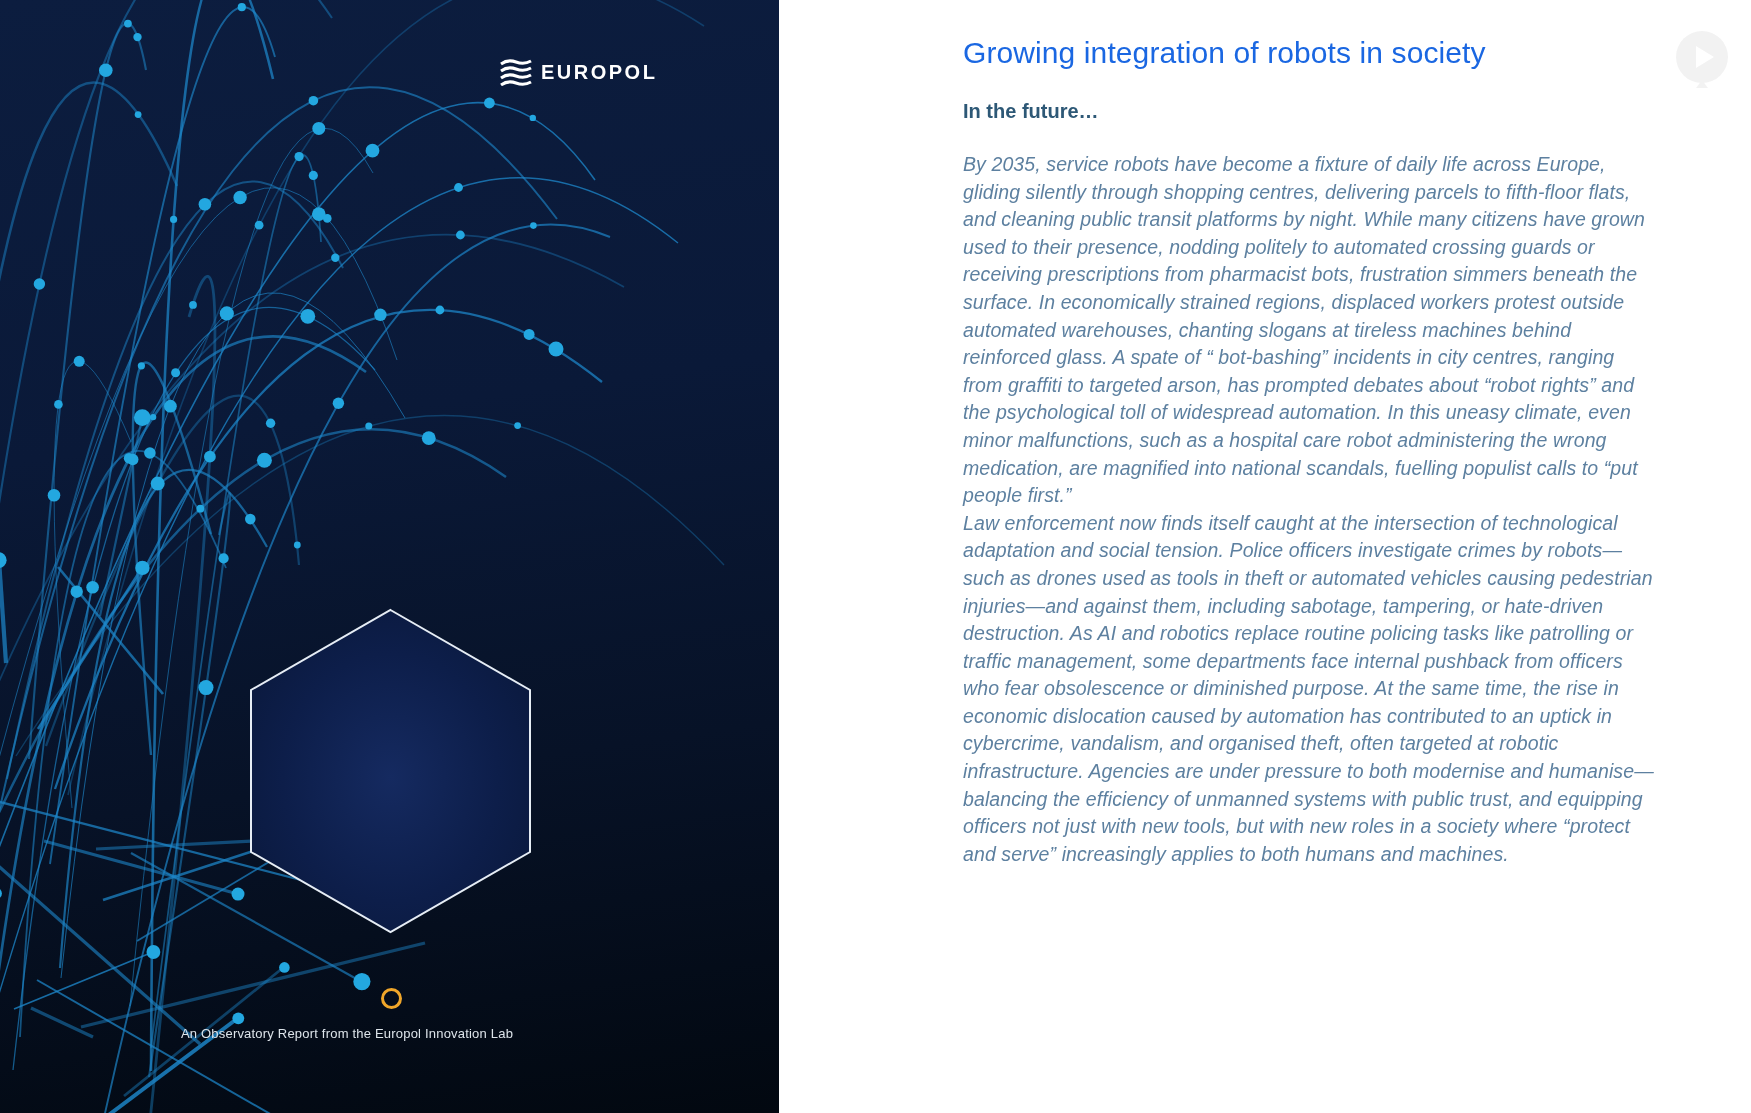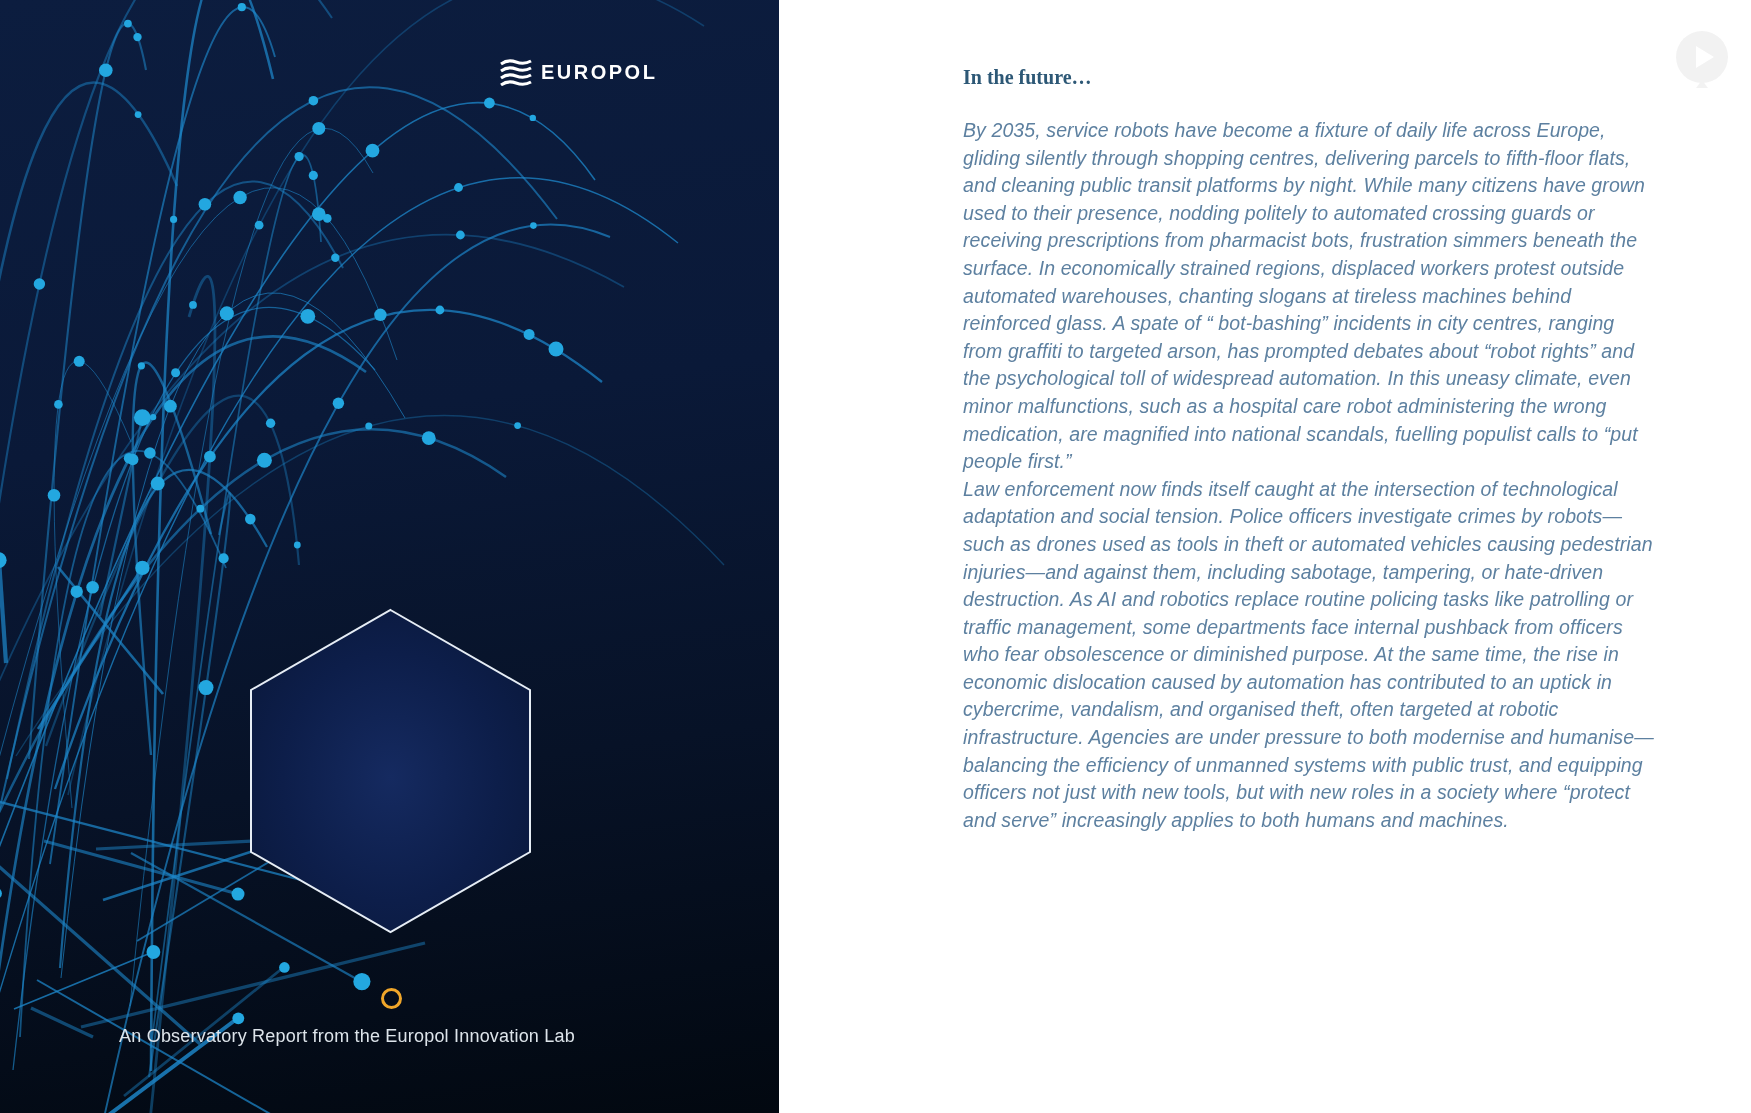--- a/index.html
+++ b/index.html
@@ -19,26 +19,26 @@
 
   .hexwrap { position:absolute; left:249px; top:608px; width:283px; height:326px; }
   .hex-text { position:absolute; left:249px; top:688px; width:283px; text-align:center; color:#eef3f8; }
   .hex-title { font-size:27px; font-weight:400; line-height:1.32; white-space:pre-line; color:#eef3f8; }
   .hex-subtitle { margin-top:16px; font-size:21px; font-weight:700; line-height:1.42;
                   white-space:pre-line; color:#ffffff; }
 
   .ring { position:absolute; left:381px; top:988px; width:21px; height:21px; border-radius:50%;
           border:3px solid #f0a62a; }
   .cover-footer { position:absolute; left:0; top:1026px; width:694px; text-align:center;
-                  color:#dde4ea; font-size:18px; font-weight:400; letter-spacing:0.2px; }
+                  color:#dde4ea; font-size:13px; font-weight:400; letter-spacing:0.2px; }
 
   
   .page-content { position:absolute; left:963px; top:36px; width:694px; }
   .heading { color:#1a67e2; font-size:30px; font-weight:500; letter-spacing:0.1px; }
-  .subheading { margin-top:30px; color:#2d5876; font-size:20px; font-weight:700;font-family:Liberation Serif, serif; }
+  .subheading { margin-top:30px; color:#2d5876; font-size:20px; font-weight:700; }
   .body p { color:#5d80a0; font-size:19.5px; line-height:27.6px;
             font-style:italic; letter-spacing:0.1px; }
   .body p:first-child { margin-top:28px; }
 
   .watermark { position:absolute; left:1672px; top:30px; width:60px; height:60px; opacity:0.9; }
 </style>
 </head>
 <body>
 
 <div class="stage">
@@ -183,20 +183,21 @@
       </svg>
       <span class="brand">EUROPOL</span>
     </div>
 
     <div class="ring"></div>
 
     <div class="cover-footer">An Observatory Report from the Europol Innovation Lab</div>
   </div>
 
   <div class="page-content">
+    <h1 class="heading">Growing integration of robots in society</h1>
     <h2 class="subheading">In the future…</h2>
     <div class="body">
       <p>By 2035, service robots have become a fixture of daily life across Europe, gliding silently through shopping centres, delivering parcels to fifth-floor flats, and cleaning public transit platforms by night. While many citizens have grown used to their presence, nodding politely to automated crossing guards or receiving prescriptions from pharmacist bots, frustration simmers beneath the surface. In economically strained regions, displaced workers protest outside automated warehouses, chanting slogans at tireless machines behind reinforced glass. A spate of “ bot-bashing” incidents in city centres, ranging from graffiti to targeted arson, has prompted debates about “robot rights” and the psychological toll of widespread automation. In this uneasy climate, even minor malfunctions, such as a hospital care robot administering the wrong medication, are magnified into national scandals, fuelling populist calls to “put people first.”</p>
       <p>Law enforcement now finds itself caught at the intersection of technological adaptation and social tension. Police officers investigate crimes by robots—such as drones used as tools in theft or automated vehicles causing pedestrian injuries—and against them, including sabotage, tampering, or hate-driven destruction. As AI and robotics replace routine policing tasks like patrolling or traffic management, some departments face internal pushback from officers who fear obsolescence or diminished purpose. At the same time, the rise in economic dislocation caused by automation has contributed to an uptick in cybercrime, vandalism, and organised theft, often targeted at robotic infrastructure. Agencies are under pressure to both modernise and humanise—balancing the efficiency of unmanned systems with public trust, and equipping officers not just with new tools, but with new roles in a society where “protect and serve” increasingly applies to both humans and machines.</p>
     </div>
   </div>
 
   <svg class="watermark" viewBox="0 0 60 60">
     <circle cx="30" cy="27" r="26" fill="#f1f1f1"></circle>
     <path d="M30 50 L24 58 L36 58 Z" fill="#f1f1f1"></path>

